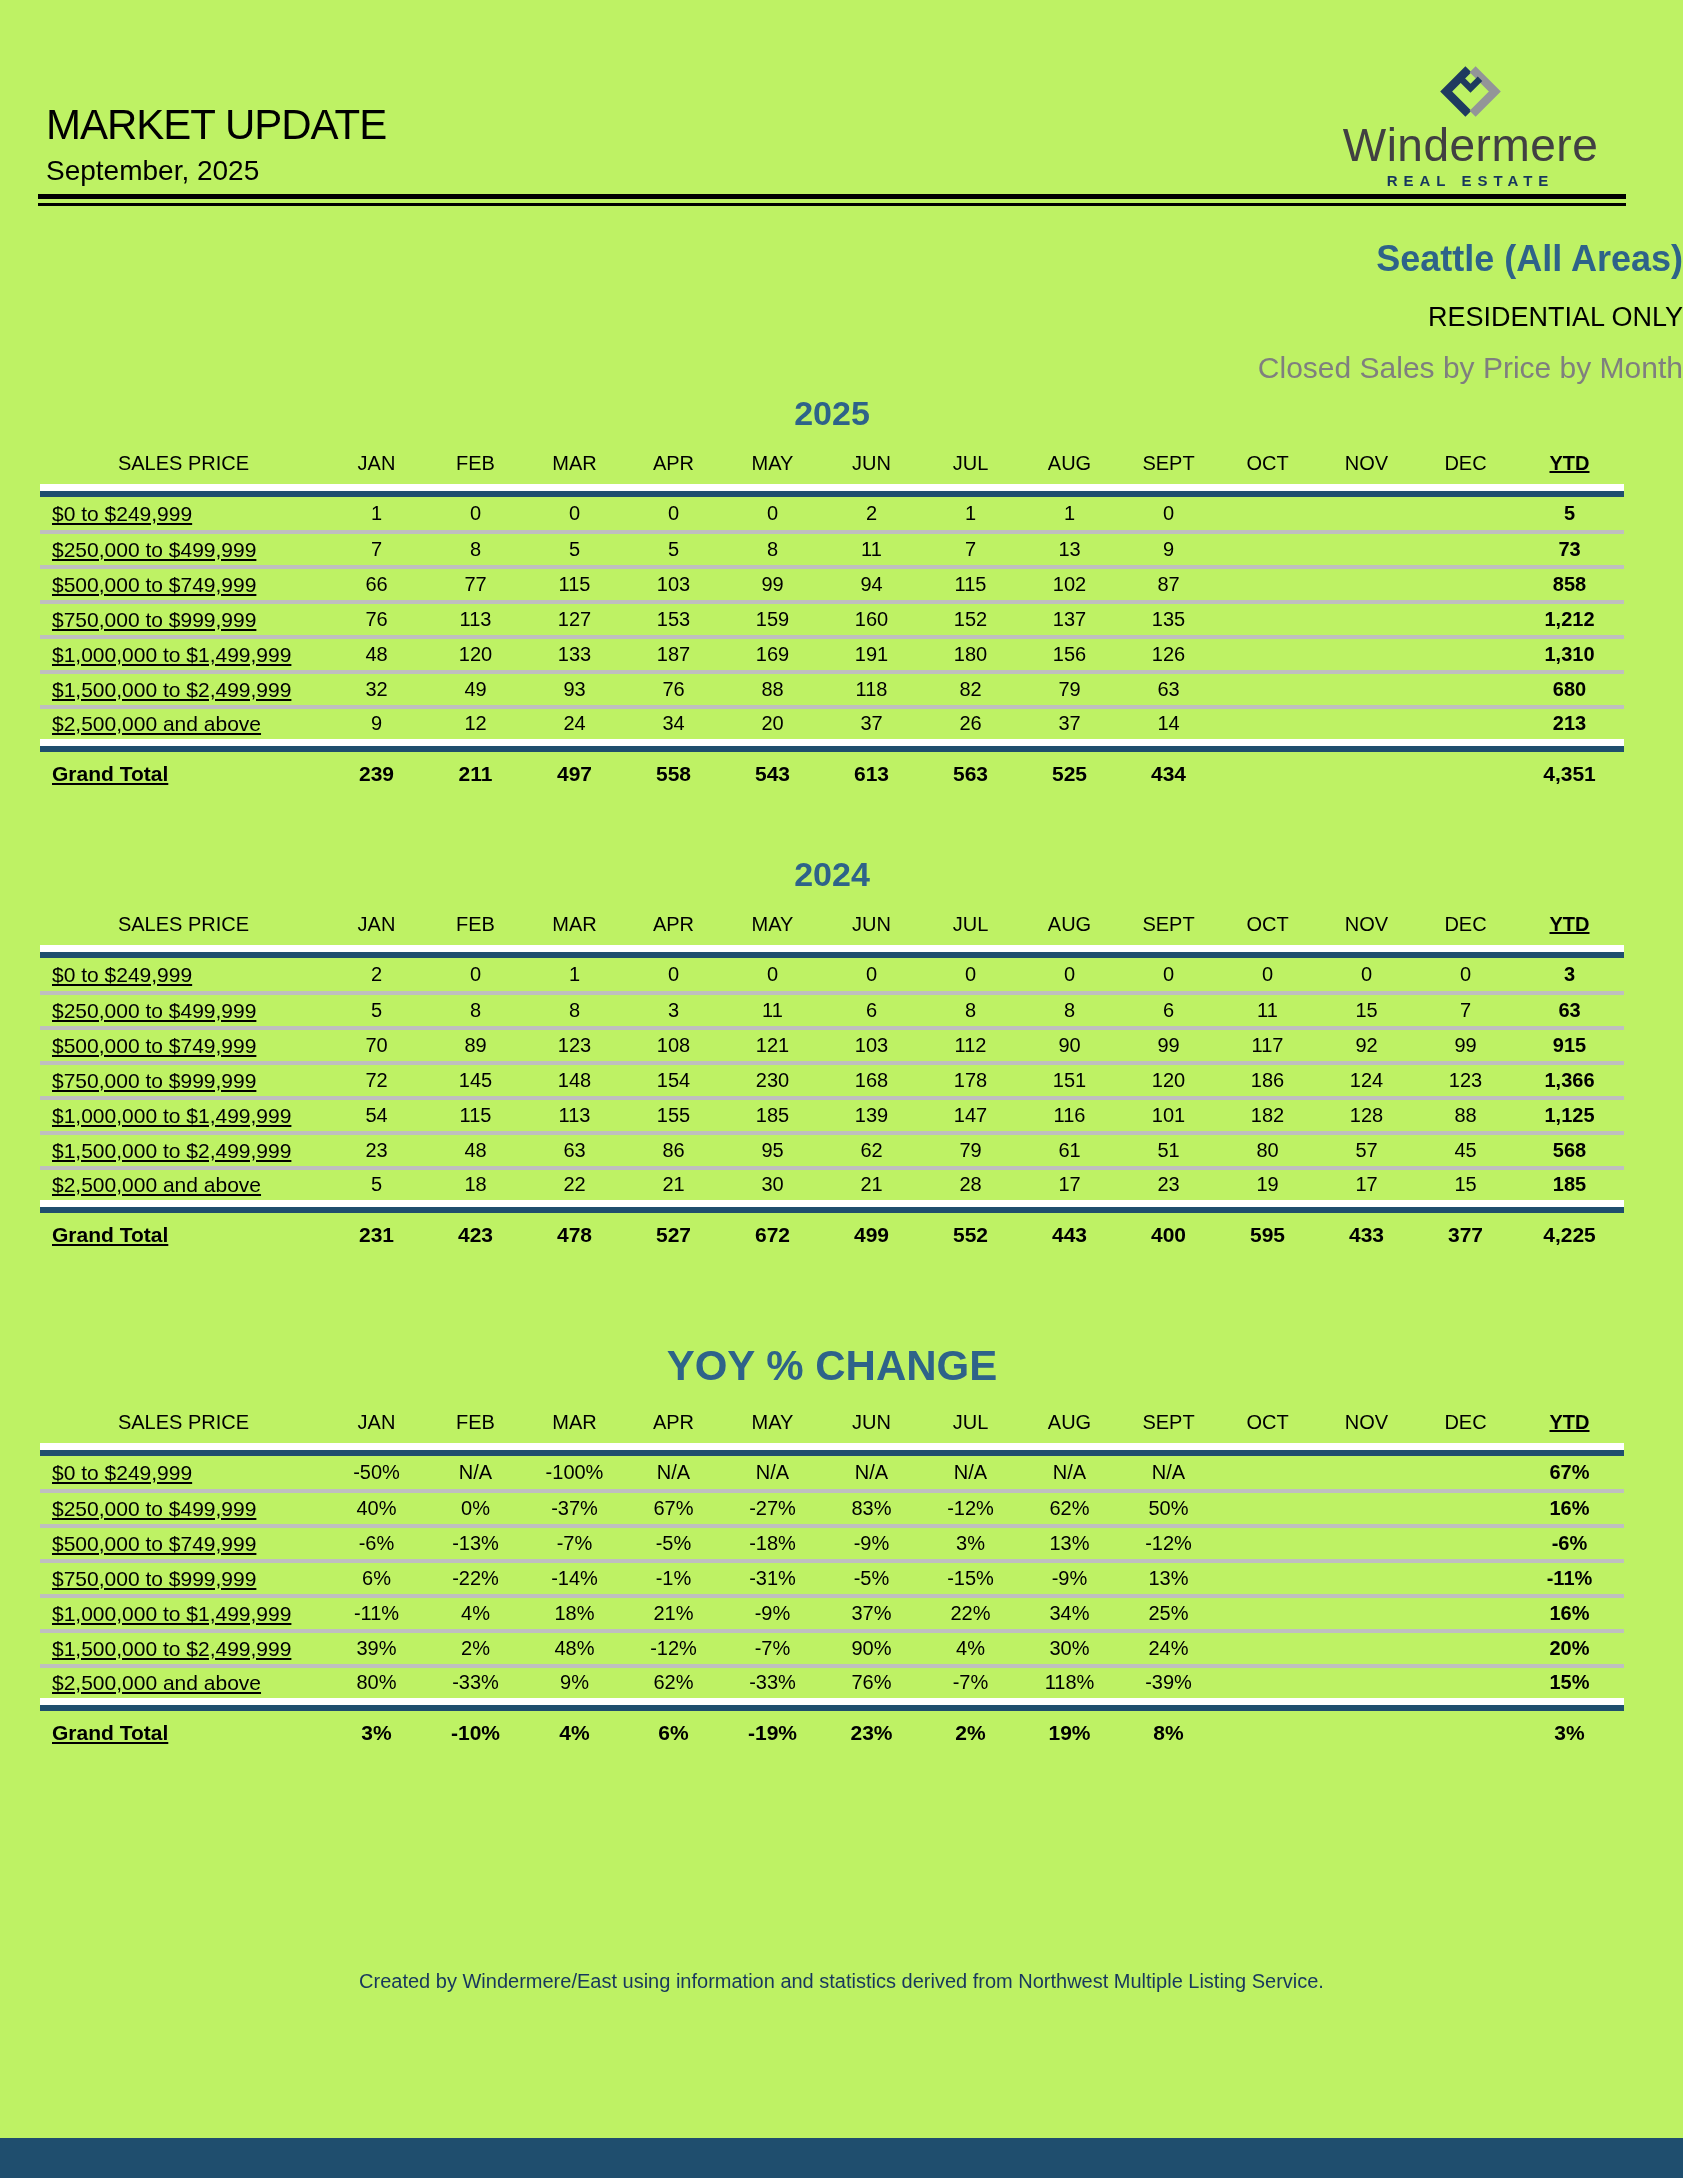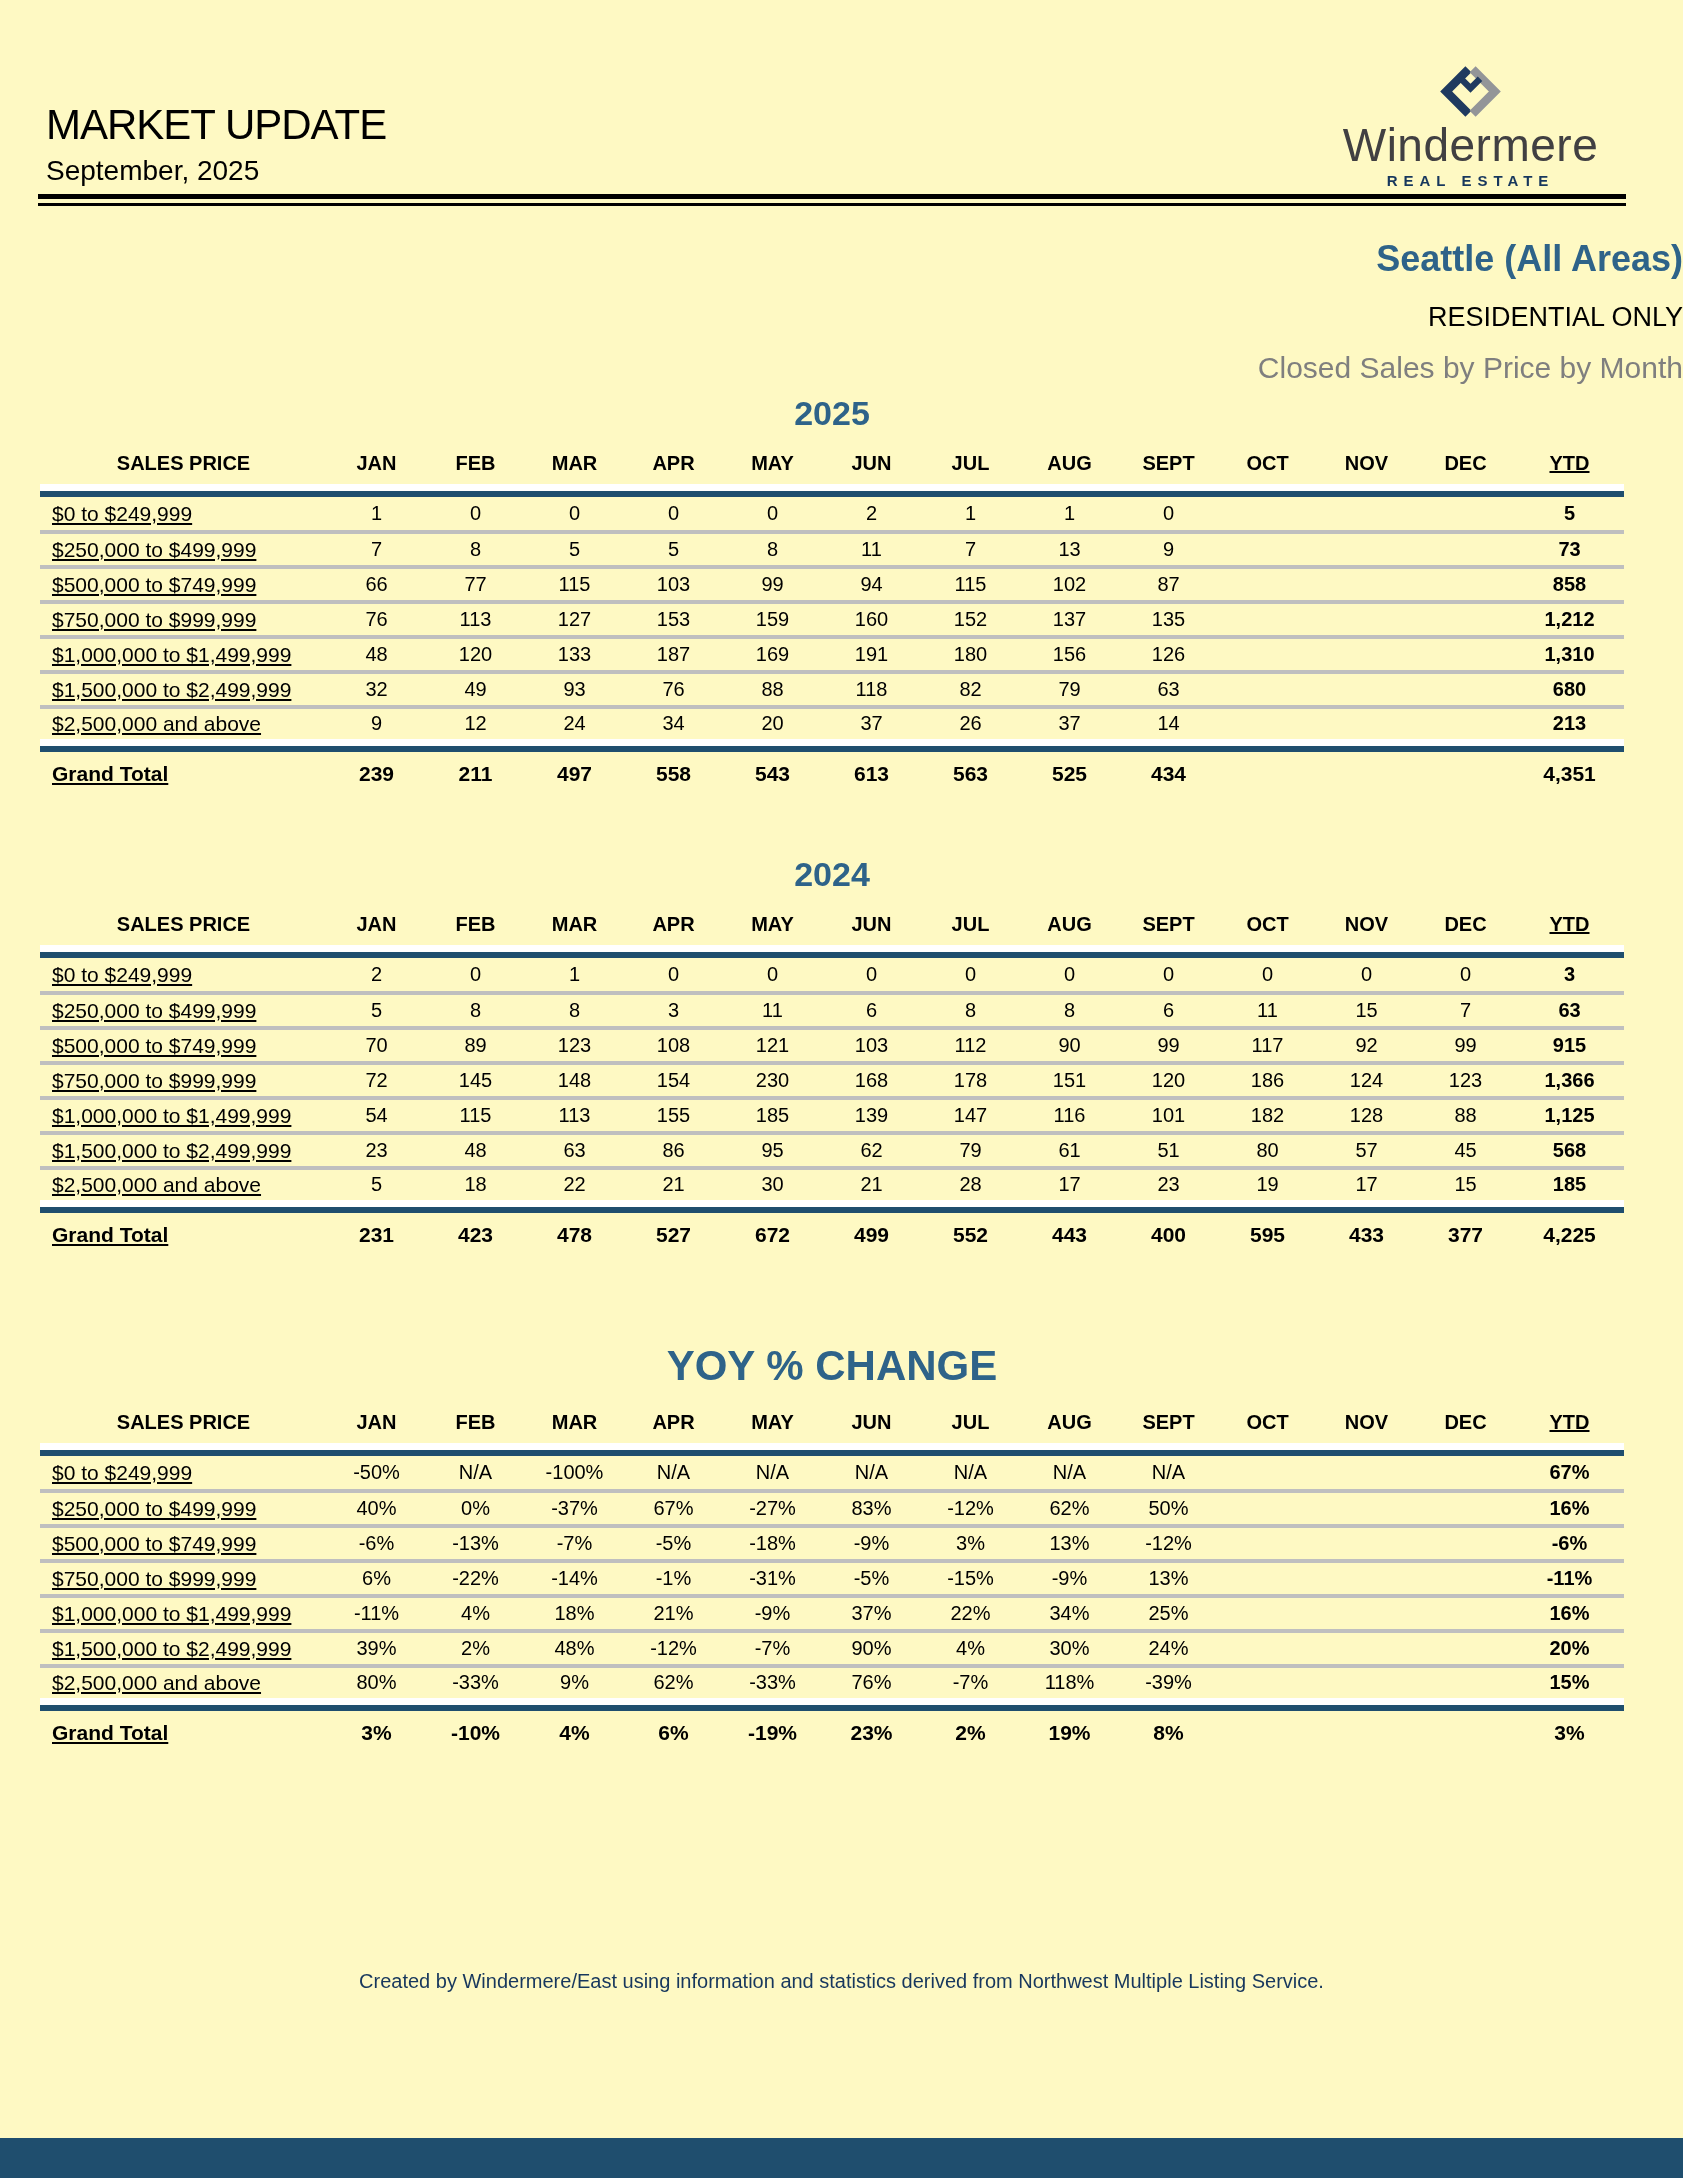--- a/index.html
+++ b/index.html
@@ -1,18 +1,18 @@
 <!DOCTYPE html>
 <html style="--accent_navy: #1F4E6E; --title_blue: #2E6389; --subtitle_gray: #7F7F7F; --separator_gray: #BFBFBF; --footer_navy: #17375D; --logo_text_gray: #414042; --logo_mark_gray: #939598; --text_black: #000000;"><head>
 <meta charset="utf-8">
 <style>
   * { margin:0; padding:0; box-sizing:border-box; }
   html,body { background:#e8e8e8; }
   #page {
-    position:relative; width:1683px; height:2178px; background:#fef9c3;
+    position:relative; width:1683px; height:2178px; background:#bef264;
     font-family:"Liberation Sans","DejaVu Sans",sans-serif; color:#000;
     overflow:hidden; margin:0 auto;
   }
   
   .masthead-title { position:absolute; left:46px; top:101px; }
   .masthead-title h1 { font-size:42px; font-weight:500; letter-spacing:-1px; color:#000; }
   .masthead-date { font-size:28px; font-weight:400; margin-top:6px; }
   .brand { position:absolute; right:59px; top:65px; width:307px; text-align:center; }
   .brand-mark { height:57px; }
   .brand-name { font-size:46px; font-weight:400; color:var(--logo_text_gray,#414042); letter-spacing:0.5px; line-height:1.0; }
@@ -28,21 +28,21 @@
   .report { position:absolute; left:40px; width:1584px; }
   #table-2025 { top:394px; }
   #table-2024 { top:855px; }
   #table-yoy  { top:1342px; }
   .year-title { text-align:center; font-size:34px; font-weight:700; color:var(--title_blue,#2E6389); margin-bottom:14px; }
   #table-yoy .year-title { font-size:42px; margin-bottom:16px; }
   table.price-table { border-collapse:collapse; table-layout:fixed; width:1584px; }
   .price-table col.c-label { width:287px; }
   .price-table col.c-month { width:99px; }
   .price-table col.c-ytd   { width:109px; }
-  .price-table th { font-weight:700; font-size:20px; height:40px; vertical-align:bottom;
+  .price-table th { font-weight:400; font-size:20px; height:40px; vertical-align:bottom;
     padding-bottom:9px; text-align:center; border-bottom:2px solid #000; }
   .price-table th.ytd-col { font-weight:700;text-decoration:underline; }
   .price-table tr.bar-row td { height:10px; background:var(--accent_navy,#1F4E6E);
     border-top:7px solid #fff; border-bottom:none; padding:0; }
   .price-table tbody td { font-size:20px; height:35px; text-align:center;
     border-bottom:4px solid var(--separator_gray,#BFBFBF); vertical-align:middle; }
   .price-table td.label-col { text-align:left; padding-left:12px; font-size:21px;text-decoration:underline; }
   .price-table td.ytd-col { font-weight:700; }
   .price-table tr.last-data-row td { border-bottom:none; }
   .price-table tr.grand-total-row td { font-weight:700; border-bottom:none; height:44px; font-size:21px; }

